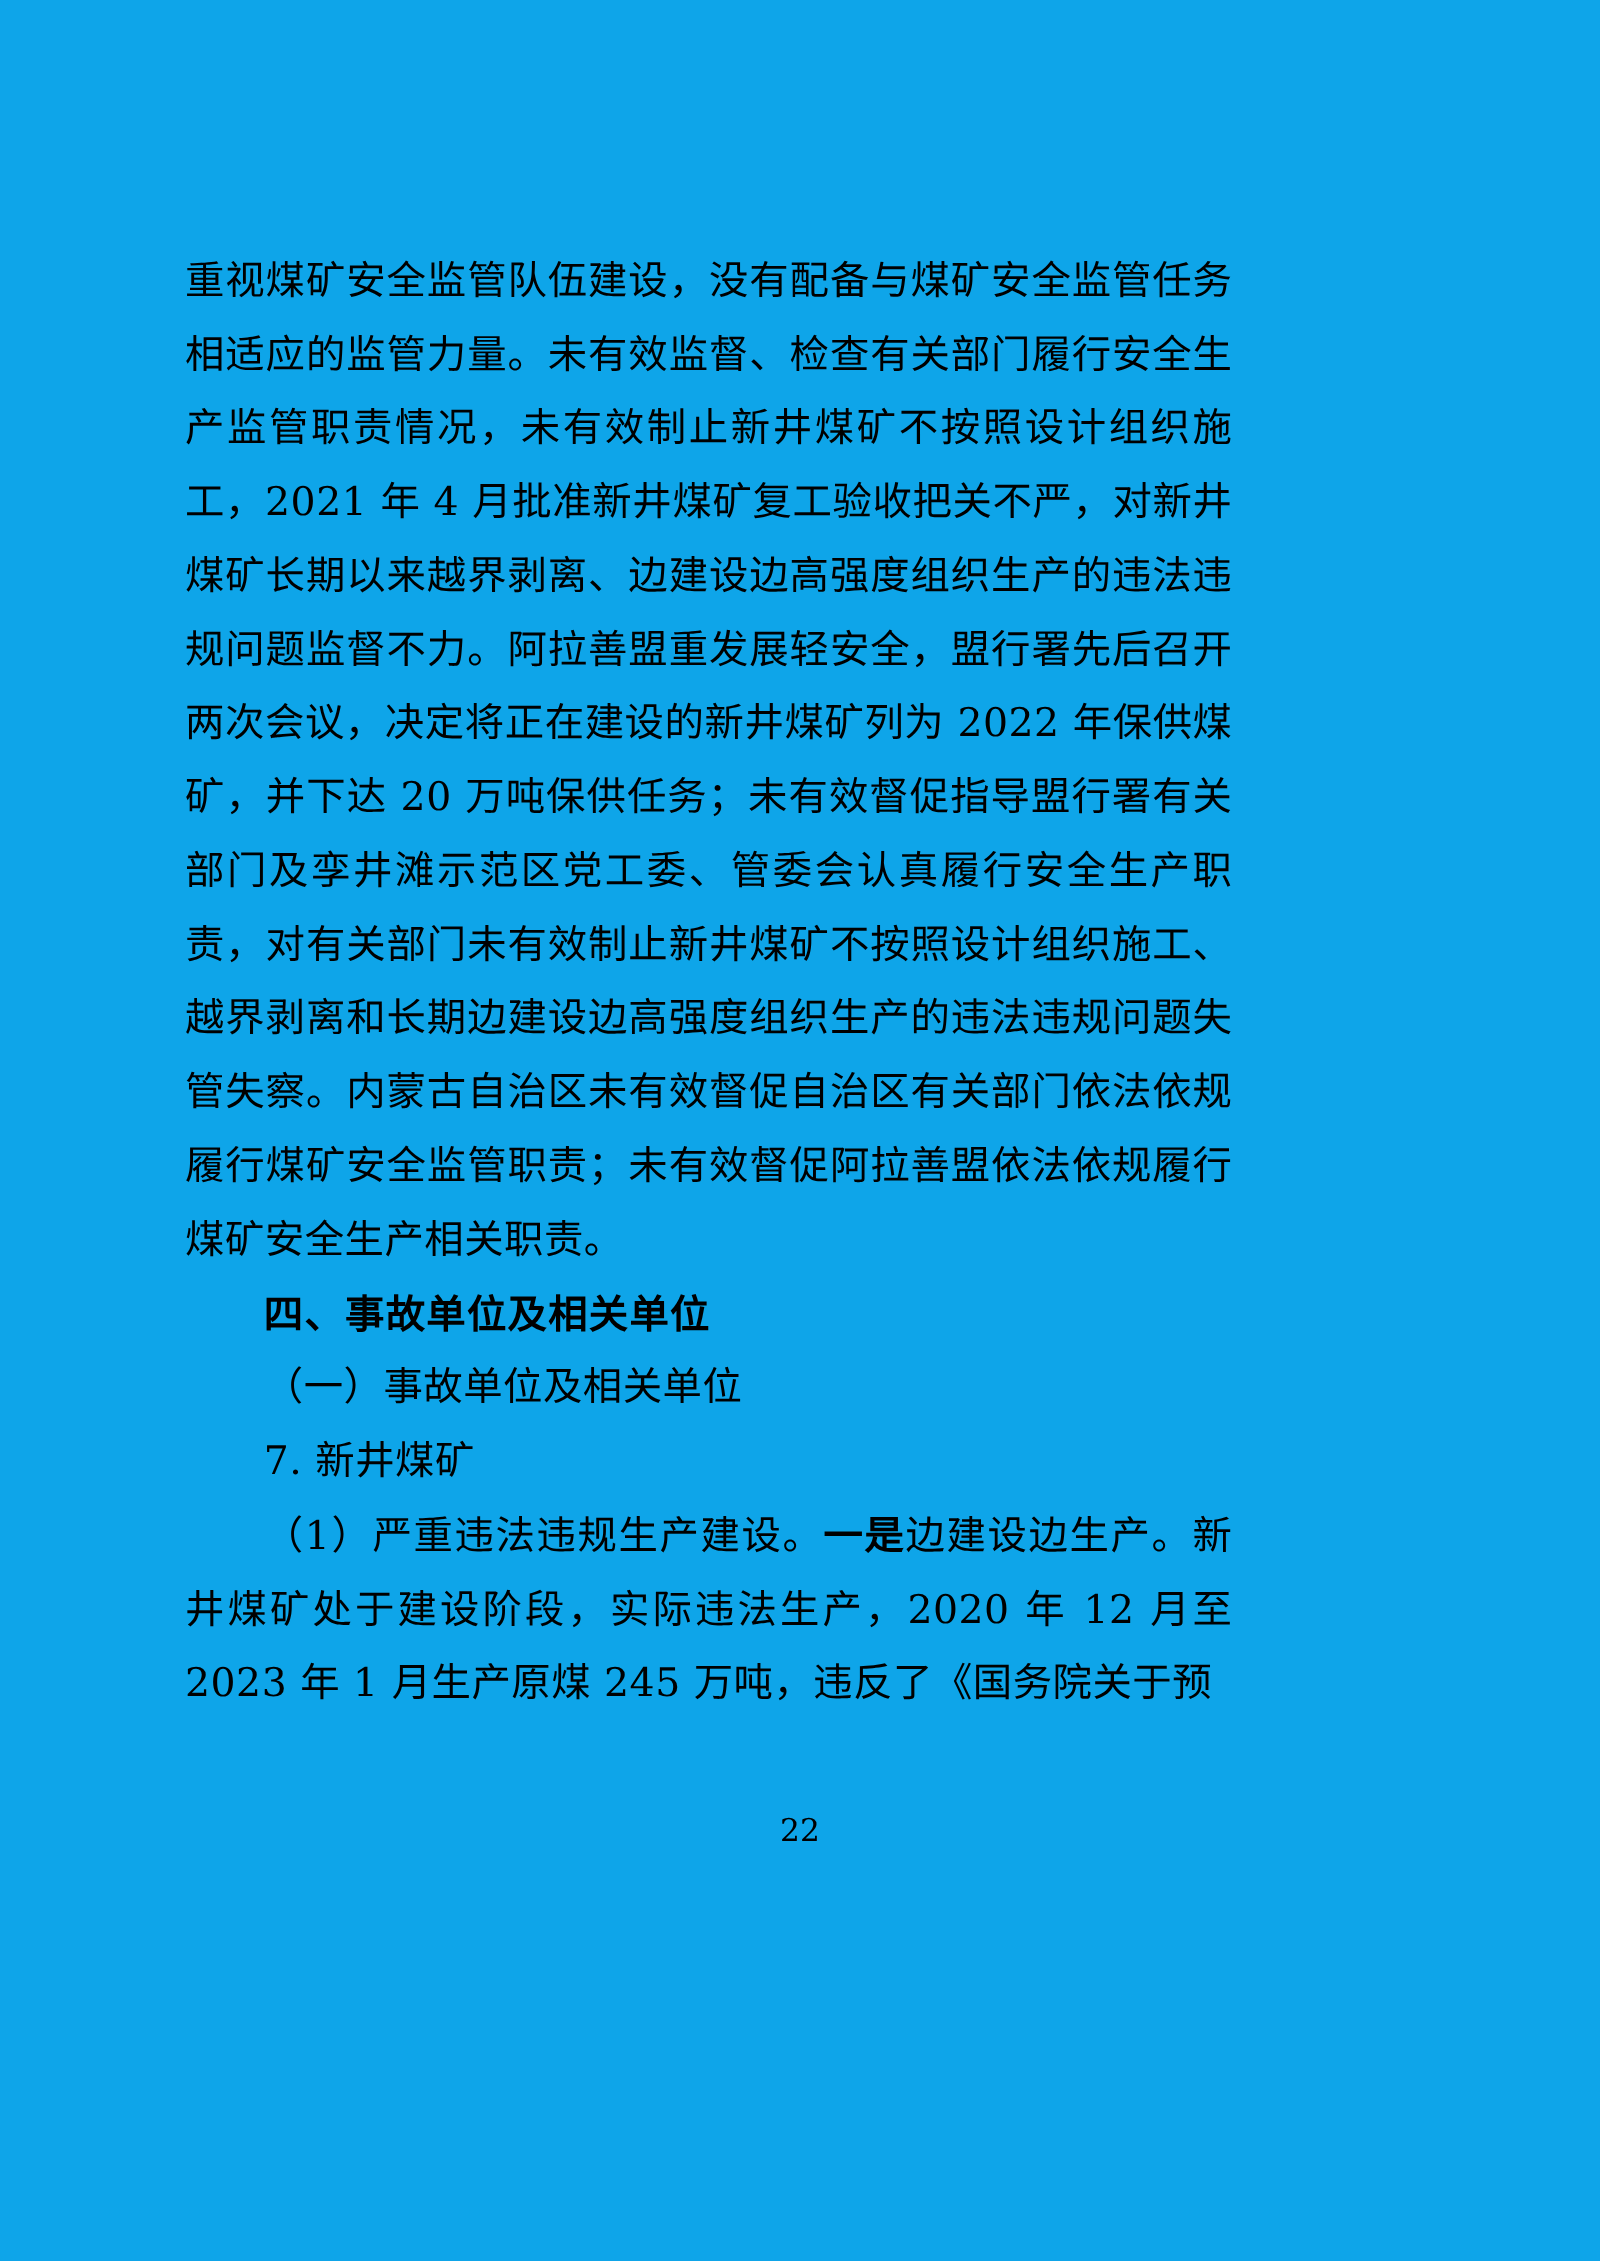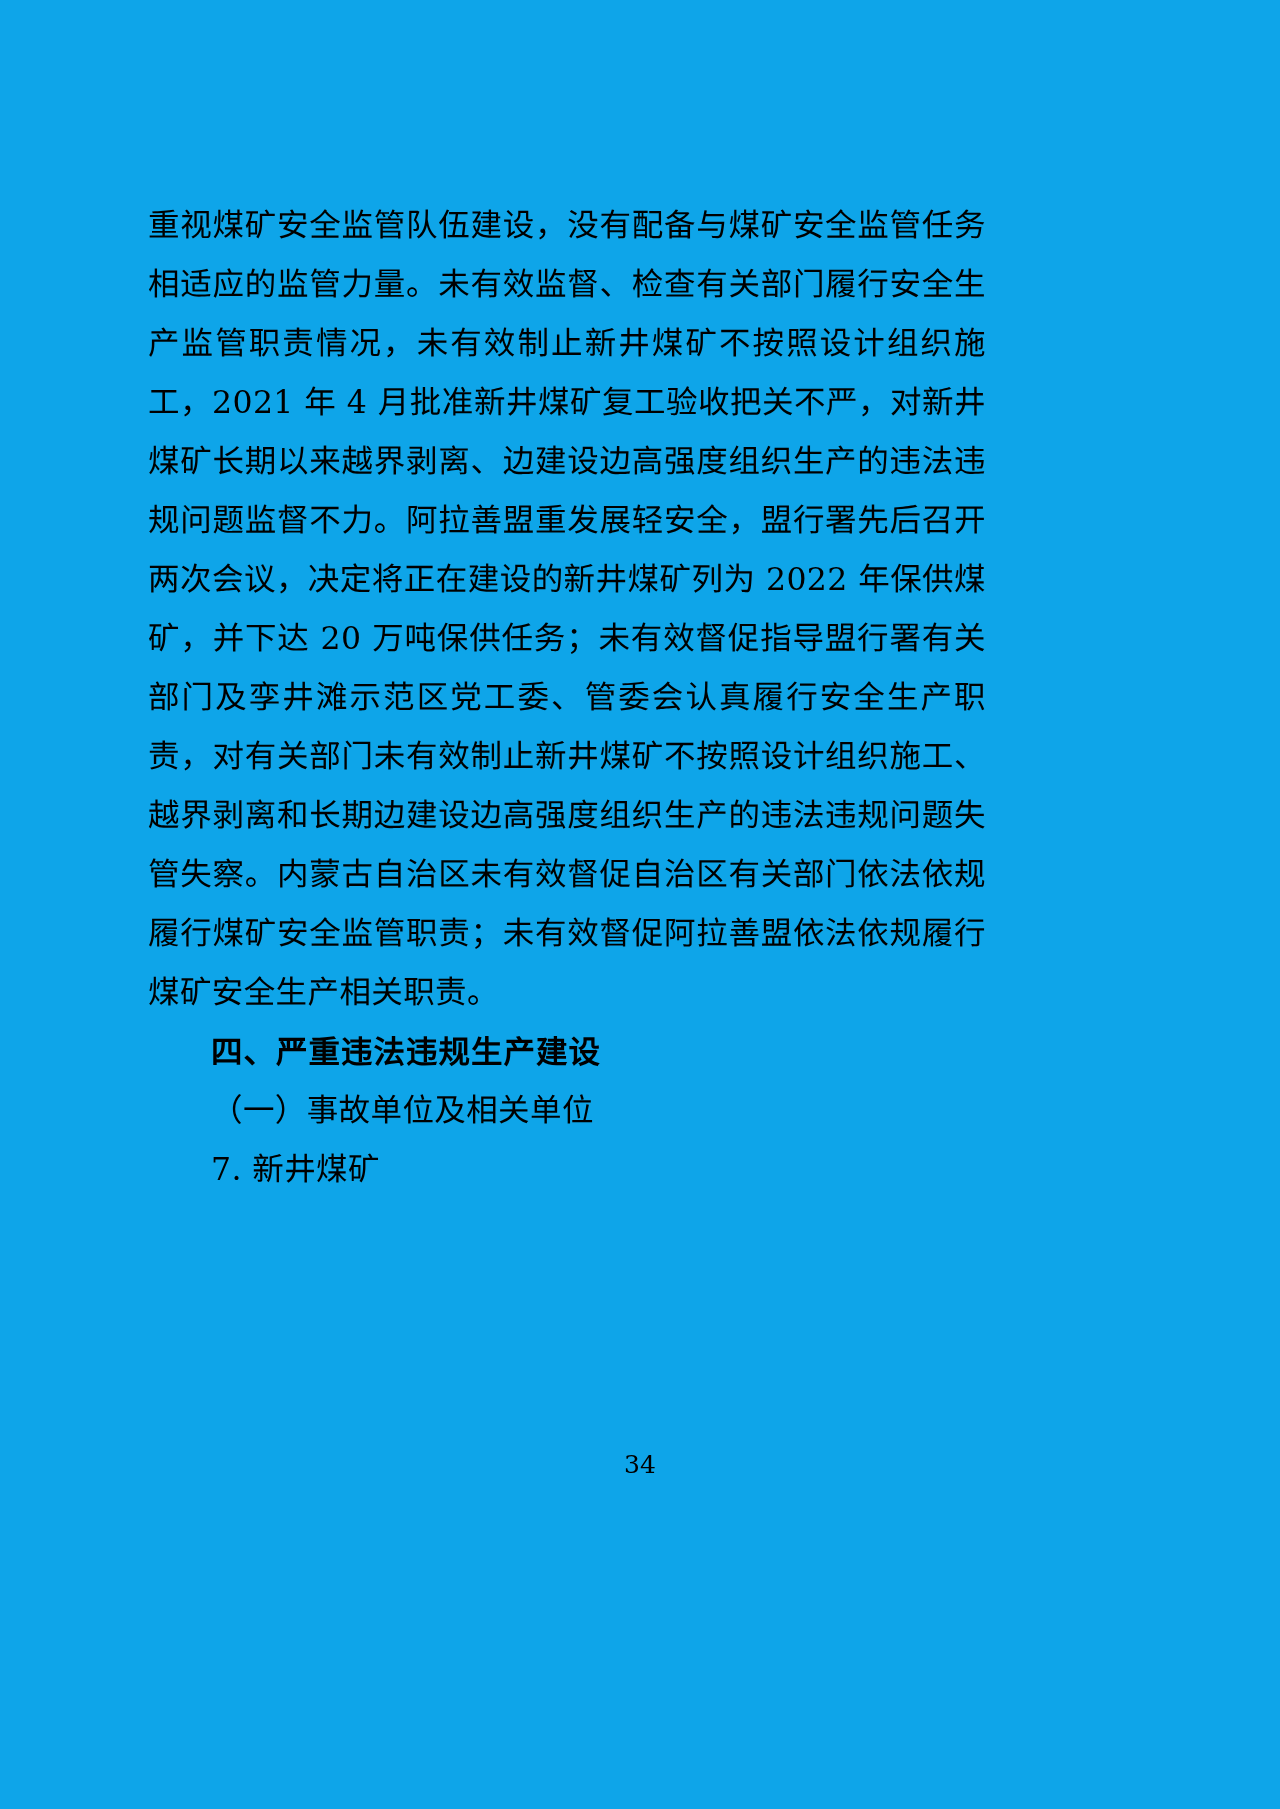--- a/index.html
+++ b/index.html
@@ -66,23 +66,26 @@
   }
 </style>
 </head>
 <body>
 
 <div class="page">
   <div class="content">
 
     <p class="body-para">重视煤矿安全监管队伍建设，没有配备与煤矿安全监管任务相适应的监管力量。未有效监督、检查有关部门履行安全生产监管职责情况，未有效制止新井煤矿不按照设计组织施工，2021 年 4 月批准新井煤矿复工验收把关不严，对新井煤矿长期以来越界剥离、边建设边高强度组织生产的违法违规问题监督不力。阿拉善盟重发展轻安全，盟行署先后召开两次会议，决定将正在建设的新井煤矿列为 2022 年保供煤矿，并下达 20 万吨保供任务；未有效督促指导盟行署有关部门及孪井滩示范区党工委、管委会认真履行安全生产职责，对有关部门未有效制止新井煤矿不按照设计组织施工、越界剥离和长期边建设边高强度组织生产的违法违规问题失管失察。内蒙古自治区未有效督促自治区有关部门依法依规履行煤矿安全监管职责；未有效督促阿拉善盟依法依规履行煤矿安全生产相关职责。</p>
 
-    <p class="heading">四、严重违法违规生产建设</p>
+    <p class="heading">四、事故单位及相关单位</p>
 
     <p class="subheading">（一）事故单位及相关单位</p>
 
     <p class="subheading">7. 新井煤矿</p>
 
+    <p class="indent2">
+      <span>（1）严重违法违规生产建设。</span><span class="bold">一是</span><span>边建设边生产。新井煤矿处于建设阶段，实际违法生产，2020 年 12 月至 2023 年 1 月生产原煤 245 万吨，违反了《国务院关于预</span>
+    </p>
 
   </div>
 
-  <div class="page-number">34</div>
+  <div class="page-number">22</div>
 </div>
 
 </body></html>

